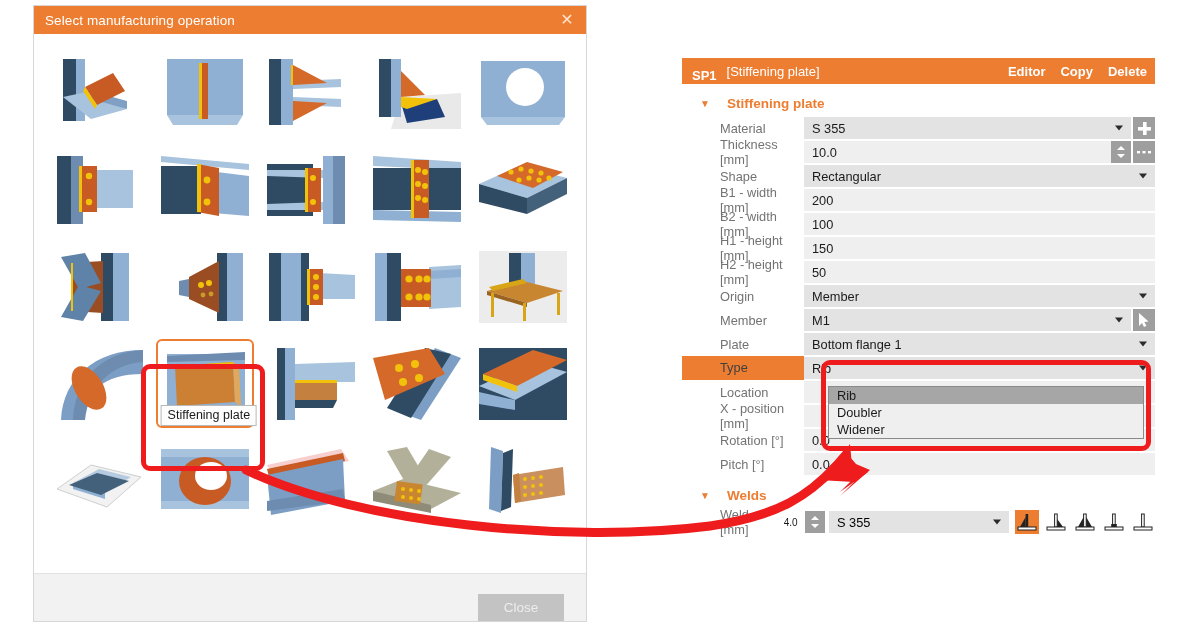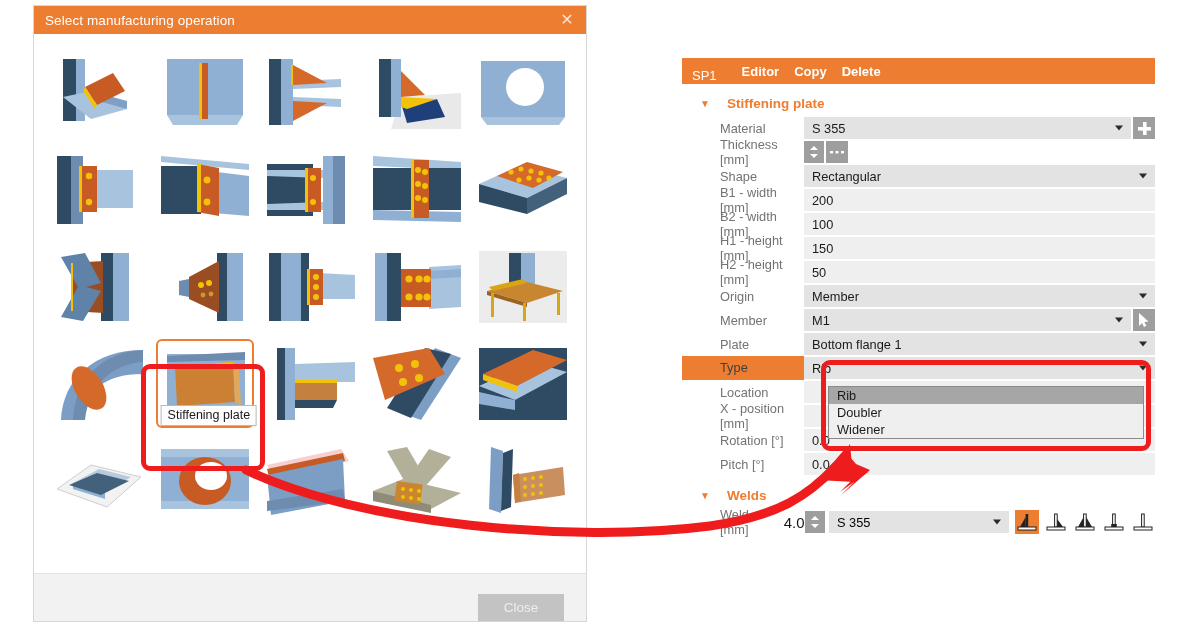--- a/index.html
+++ b/index.html
@@ -78,21 +78,21 @@
     border: none; display:flex; align-items:center; justify-content:center;
   }
 
   
   .panel { position: absolute; left: 682px; top: 58px; width: 473px; }
   .panel-head {
     height: 26px; background: #ed7d31; color: #fff;
     display: flex; align-items: center; padding: 0 8px 0 10px;
     font-size: 13px;
   }
-  .ph-id { font-weight: normal; margin-right: 10px; margin-top: 8px; }
+  .ph-id { font-weight: bold; margin-right: 10px; margin-top: 8px; }
   .ph-name { flex: 1; }
   .ph-act { font-weight: bold; margin-left: 15px; }
 
   .sec-head {
     display: flex; align-items: center;
     height: 25px; margin-top: 7px; padding-left: 18px;
   }
   .caret { color: #ed7d31; font-size: 10px; margin-right: 17px; }
   .sec-title { color: #ed7d31; font-weight: bold; font-size: 13.5px; }
 
@@ -129,21 +129,21 @@
 
   
   .dd-pop {
     position: absolute; left: 828px; top: 386px; width: 316px;
     background: #efefef; border: 1px solid #8a8a8a; z-index: 30;
   }
   .dd-item { height: 17px; line-height: 17px; padding-left: 8px; font-size: 12.8px; color: #1a1a1a; }
   .dd-item.sel { background: #a6a6a6; }
 
   
-  .weld-val { width: 34px; text-align: left; font-size: 15px; padding-left: 4px; color:#1a1a1a;}
+  .weld-val { width: 34px; text-align: left; font-size: 10px; padding-left: 4px; color:#1a1a1a;}
   .weld-combo { width: 180px; height: 22px; background:#e3e3e3; display:flex;align-items:center;
                 padding-left: 8px; font-size:12.8px; position: relative; margin-left: 4px; flex: none;}
   .weldicons { display: flex; margin-left: 6px; gap: 5px; }
   .wicon { width: 24px; height: 24px; display:flex;align-items:center;justify-content:center; }
   .wicon.on { background: #ed7d31; }
 
   
   .ann { position: absolute; z-index: 40; pointer-events: none; }
   .ann-rect1 { left: 141px; top: 364px; width: 124px; height: 107px;
                border: 5px solid #ee1c1c; border-radius: 9px; }
@@ -481,20 +481,21 @@
   </div>
 
   <div class="dialog-footer">
     <div class="btn-close">Close</div>
   </div>
 </div>
 
 <div class="panel">
   <div class="panel-head">
     <span class="ph-id">SP1</span>
+    <span class="ph-name">[Stiffening plate]</span>
     <span class="ph-act">Editor</span>
     <span class="ph-act">Copy</span>
     <span class="ph-act">Delete</span>
   </div>
 
   <div class="sec-head">
     <span class="caret">▼</span>
     <span class="sec-title">Stiffening plate</span>
   </div>
 
@@ -507,20 +508,23 @@
     <span class="sqbtn">
       <svg width="13" height="13" viewBox="0 0 13 13">
         <rect x="5" y="0" width="3.6" height="13" fill="#fff"></rect>
             <rect x="0" y="5" width="13" height="3.6" fill="#fff"></rect>
           </svg>
     </span>
   </div>
 
   <div class="row">
     <span class="lbl">Thickness [mm]</span>
+    <span class="fld">
+      <span>10.0</span>
+    </span>
     <span class="spin">
           <i class="up"></i>
           <i class="dn"></i>
         </span>
     <span class="sqbtn">
       <svg width="14" height="6" viewBox="0 0 14 6">
         <rect x="0" y="2" width="3" height="2.4" fill="#fff"></rect>
             <rect x="5.5" y="2" width="3" height="2.4" fill="#fff"></rect>
             <rect x="11" y="2" width="3" height="2.4" fill="#fff"></rect>
           </svg>

